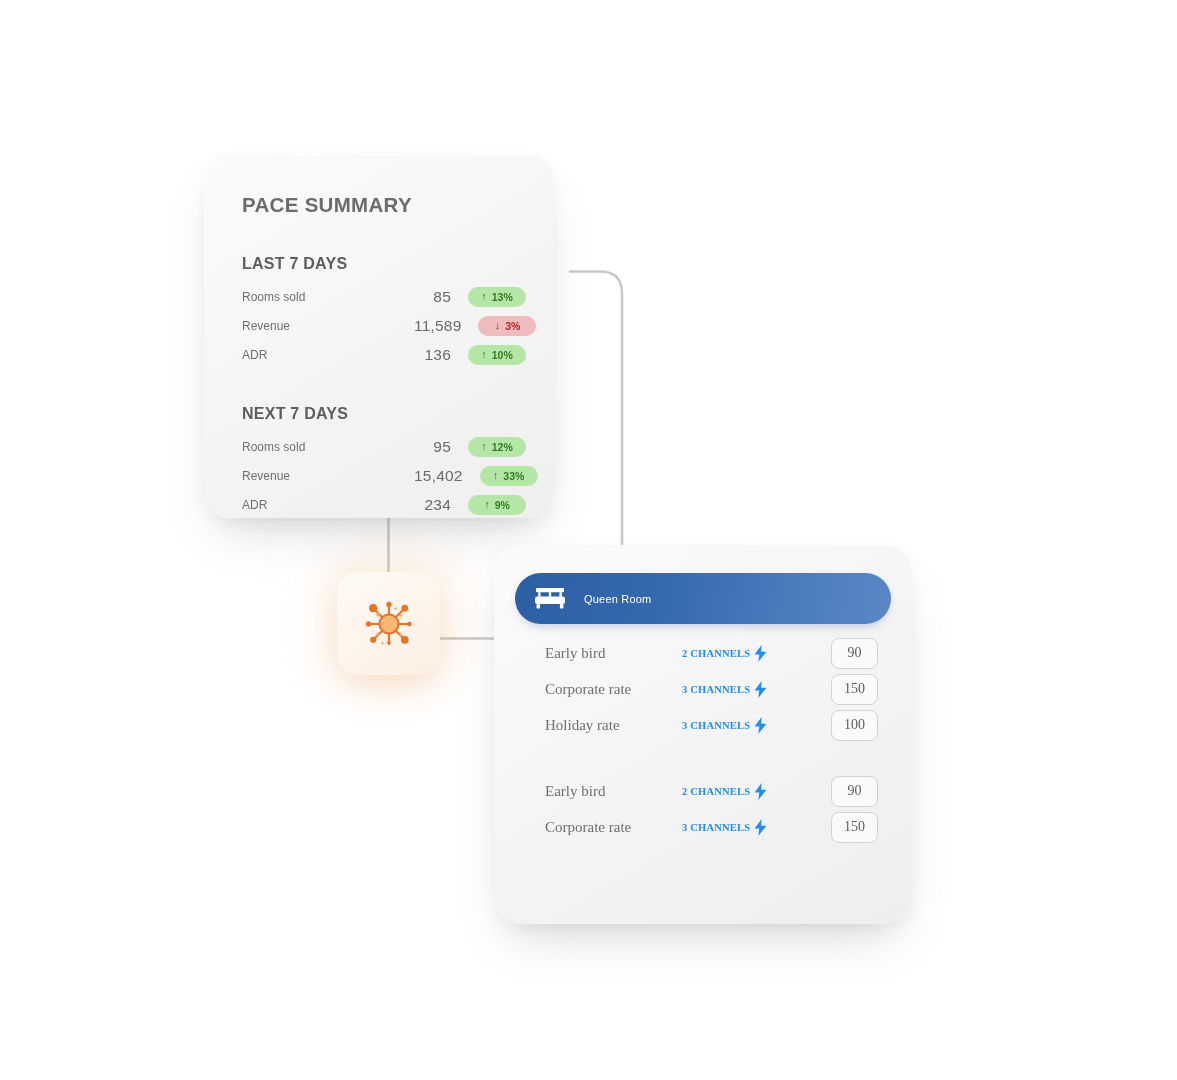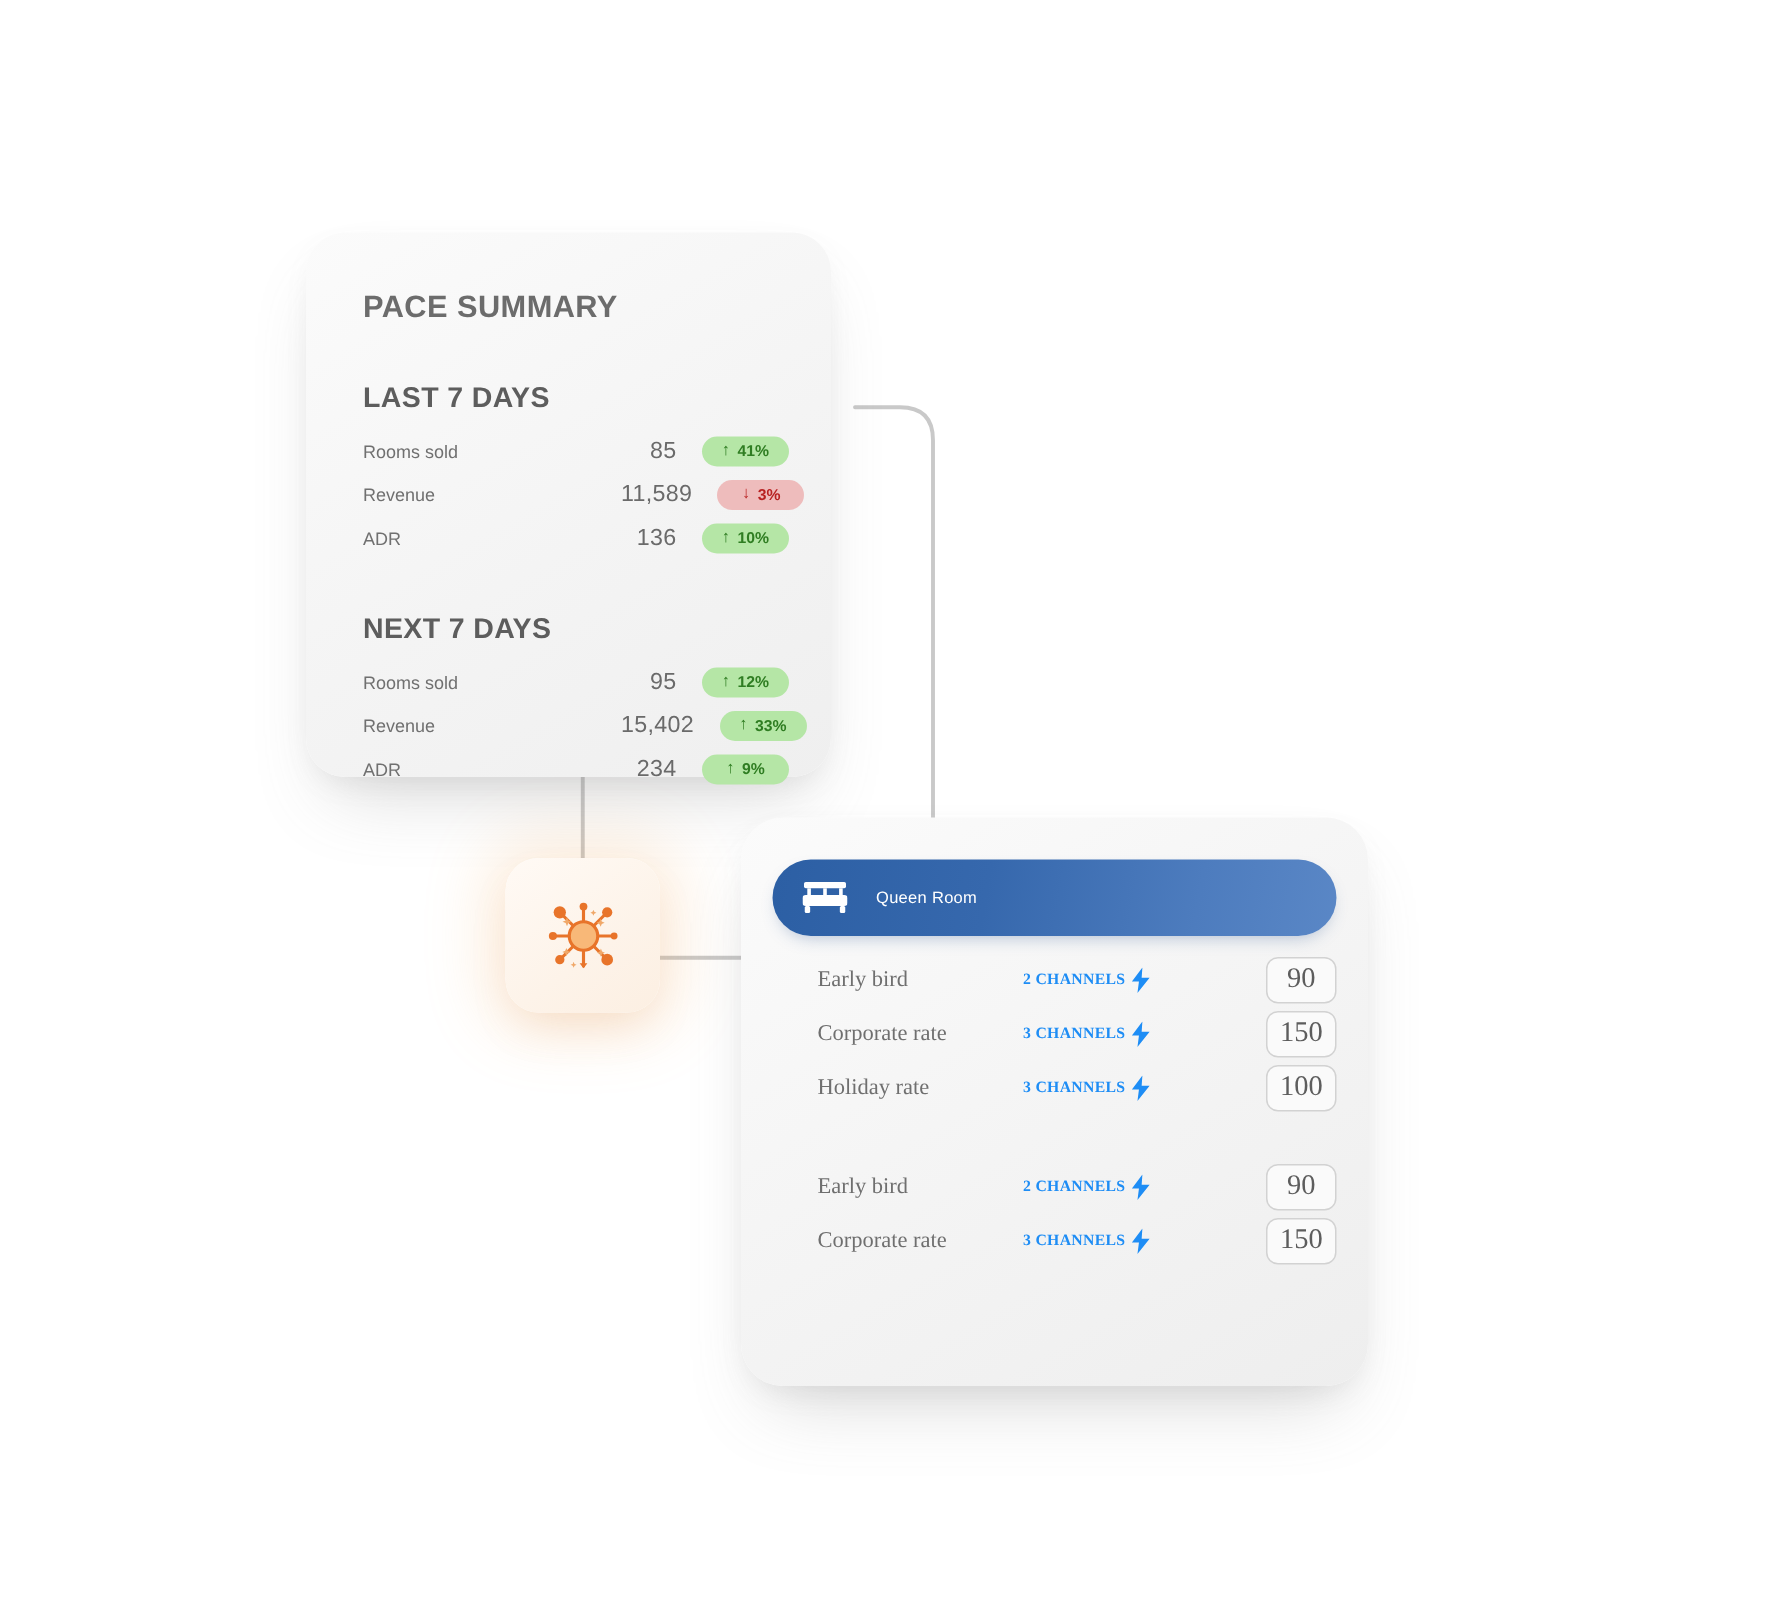--- a/index.html
+++ b/index.html
@@ -48,21 +48,21 @@
     top: 38px;
   }
   .pace-title {
     font-size: 20.5px;
     font-weight: 700;
     letter-spacing: 0.3px;
     color: #6c6c6c;
     margin: 0 0 38px 0;
   }
   .pace-group-title {
-    font-size: 19px;
+    font-size: 16px;
     font-weight: 700;
     letter-spacing: 0.25px;
     color: #5d5d5d;
     margin: 0 0 9px 0;
   }
   .pace-group + .pace-group { margin-top: 36px; }
 
   .pace-row {
     display: flex;
     align-items: center;
@@ -170,29 +170,30 @@
     width: 72px;
   }
   .bolt {
     flex: 0 0 auto;
     width: 26px;
     display: flex;
     align-items: center;
   }
   .rate-box {
     margin-left: auto;
+    margin-right: 13px;
     width: 45px;
     height: 29px;
     border: 1px solid #d2d2d2;
     border-radius: 8px;
     background: #fafafa;
     display: flex;
     align-items: center;
     justify-content: center;
-    font-size: 19px;
+    font-size: 14px;
     color: #5d5d5d;
   }
   .room-block + .room-block { margin-top: 19px; }
 </style>
 </head>
 <body>
 
 <div id="stage">
 
   <svg class="connectors" viewBox="0 0 1177 1080" width="1177" height="1080">
@@ -209,21 +210,21 @@
       <div class="pace-title">PACE SUMMARY</div>
 
       <div class="pace-group">
         <div class="pace-group-title">LAST 7 DAYS</div>
 
         <div class="pace-row">
           <div class="pace-label">Rooms sold</div>
           <div class="pace-value">85</div>
           <div class="pill up">
             <span class="arw">↑</span>
-            <span>41%</span>
+            <span>13%</span>
           </div>
         </div>
 
         <div class="pace-row">
           <div class="pace-label">Revenue</div>
           <div class="pace-value">11,589</div>
           <div class="pill down">
             <span class="arw">↓</span>
             <span>3%</span>
           </div>

